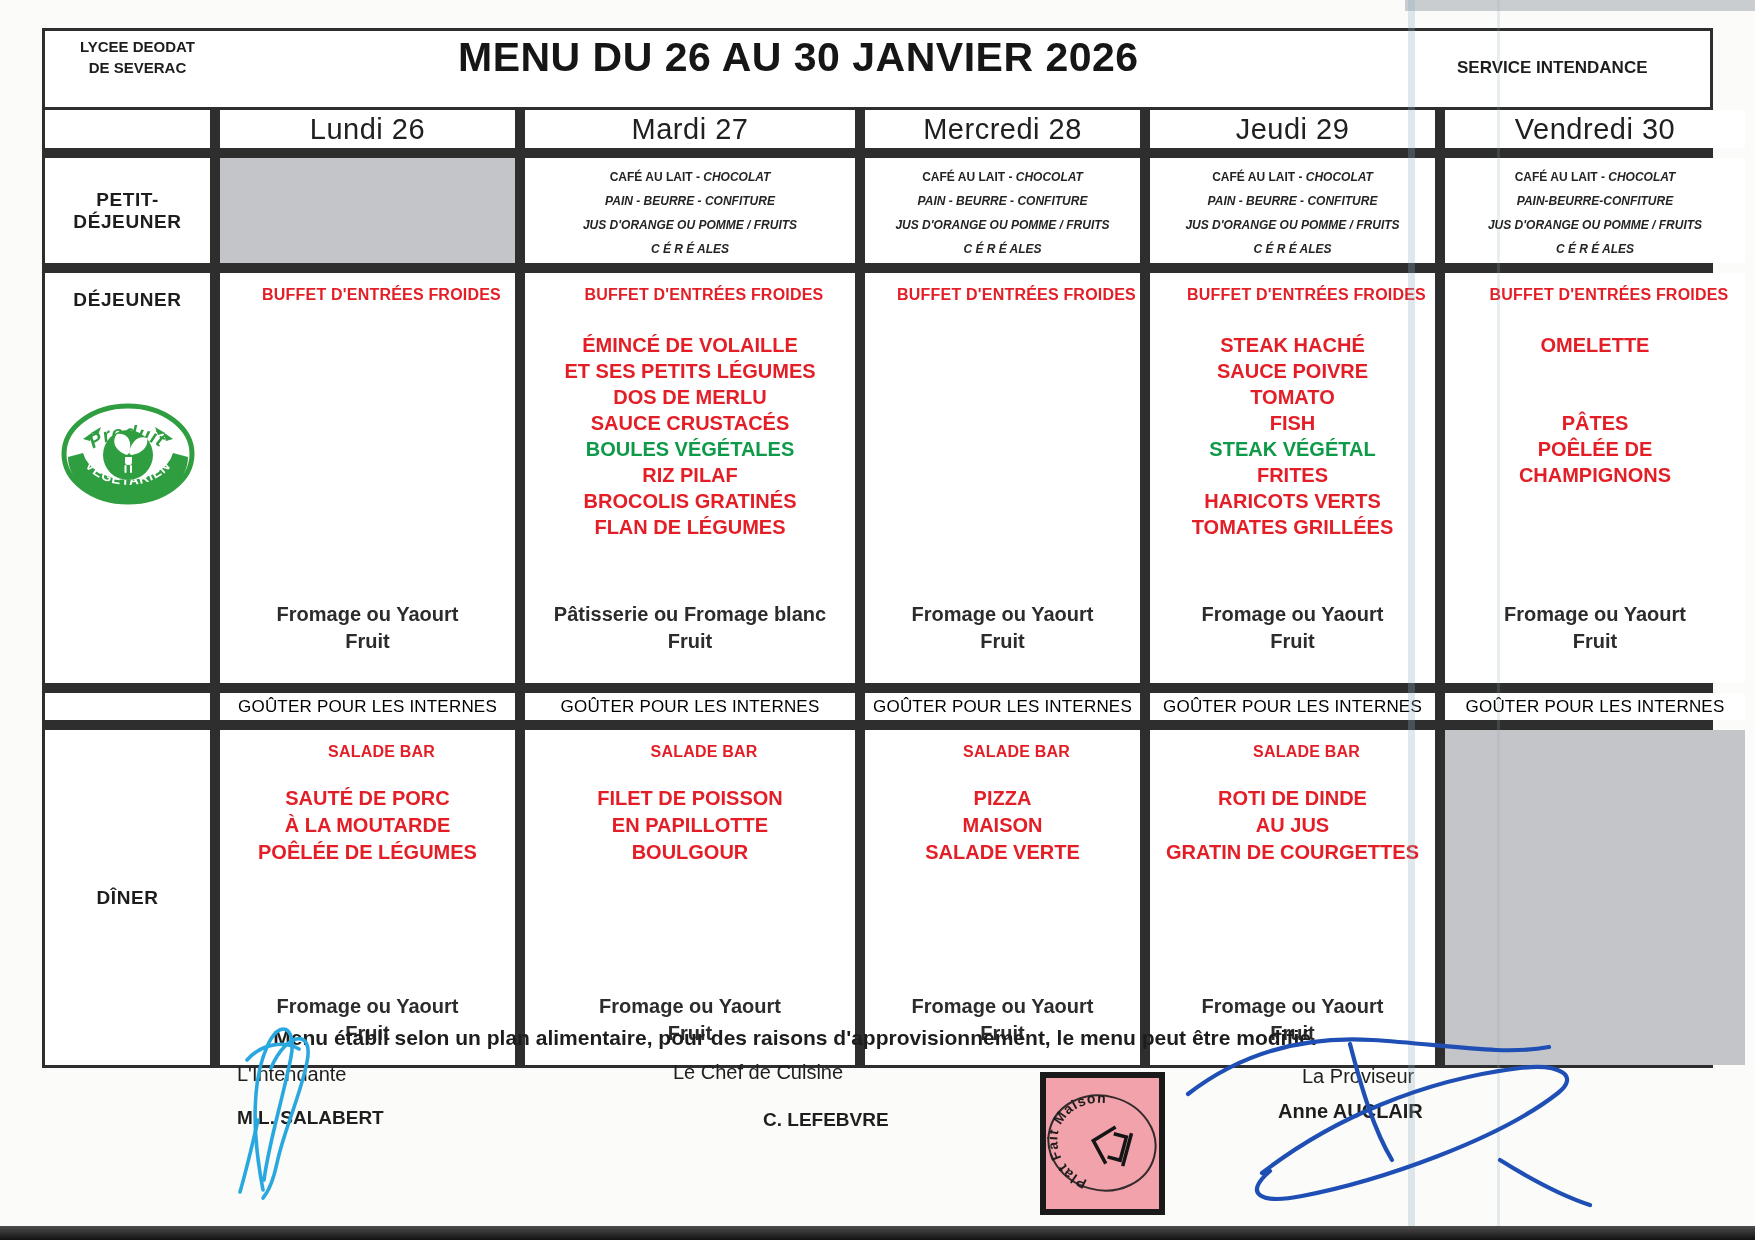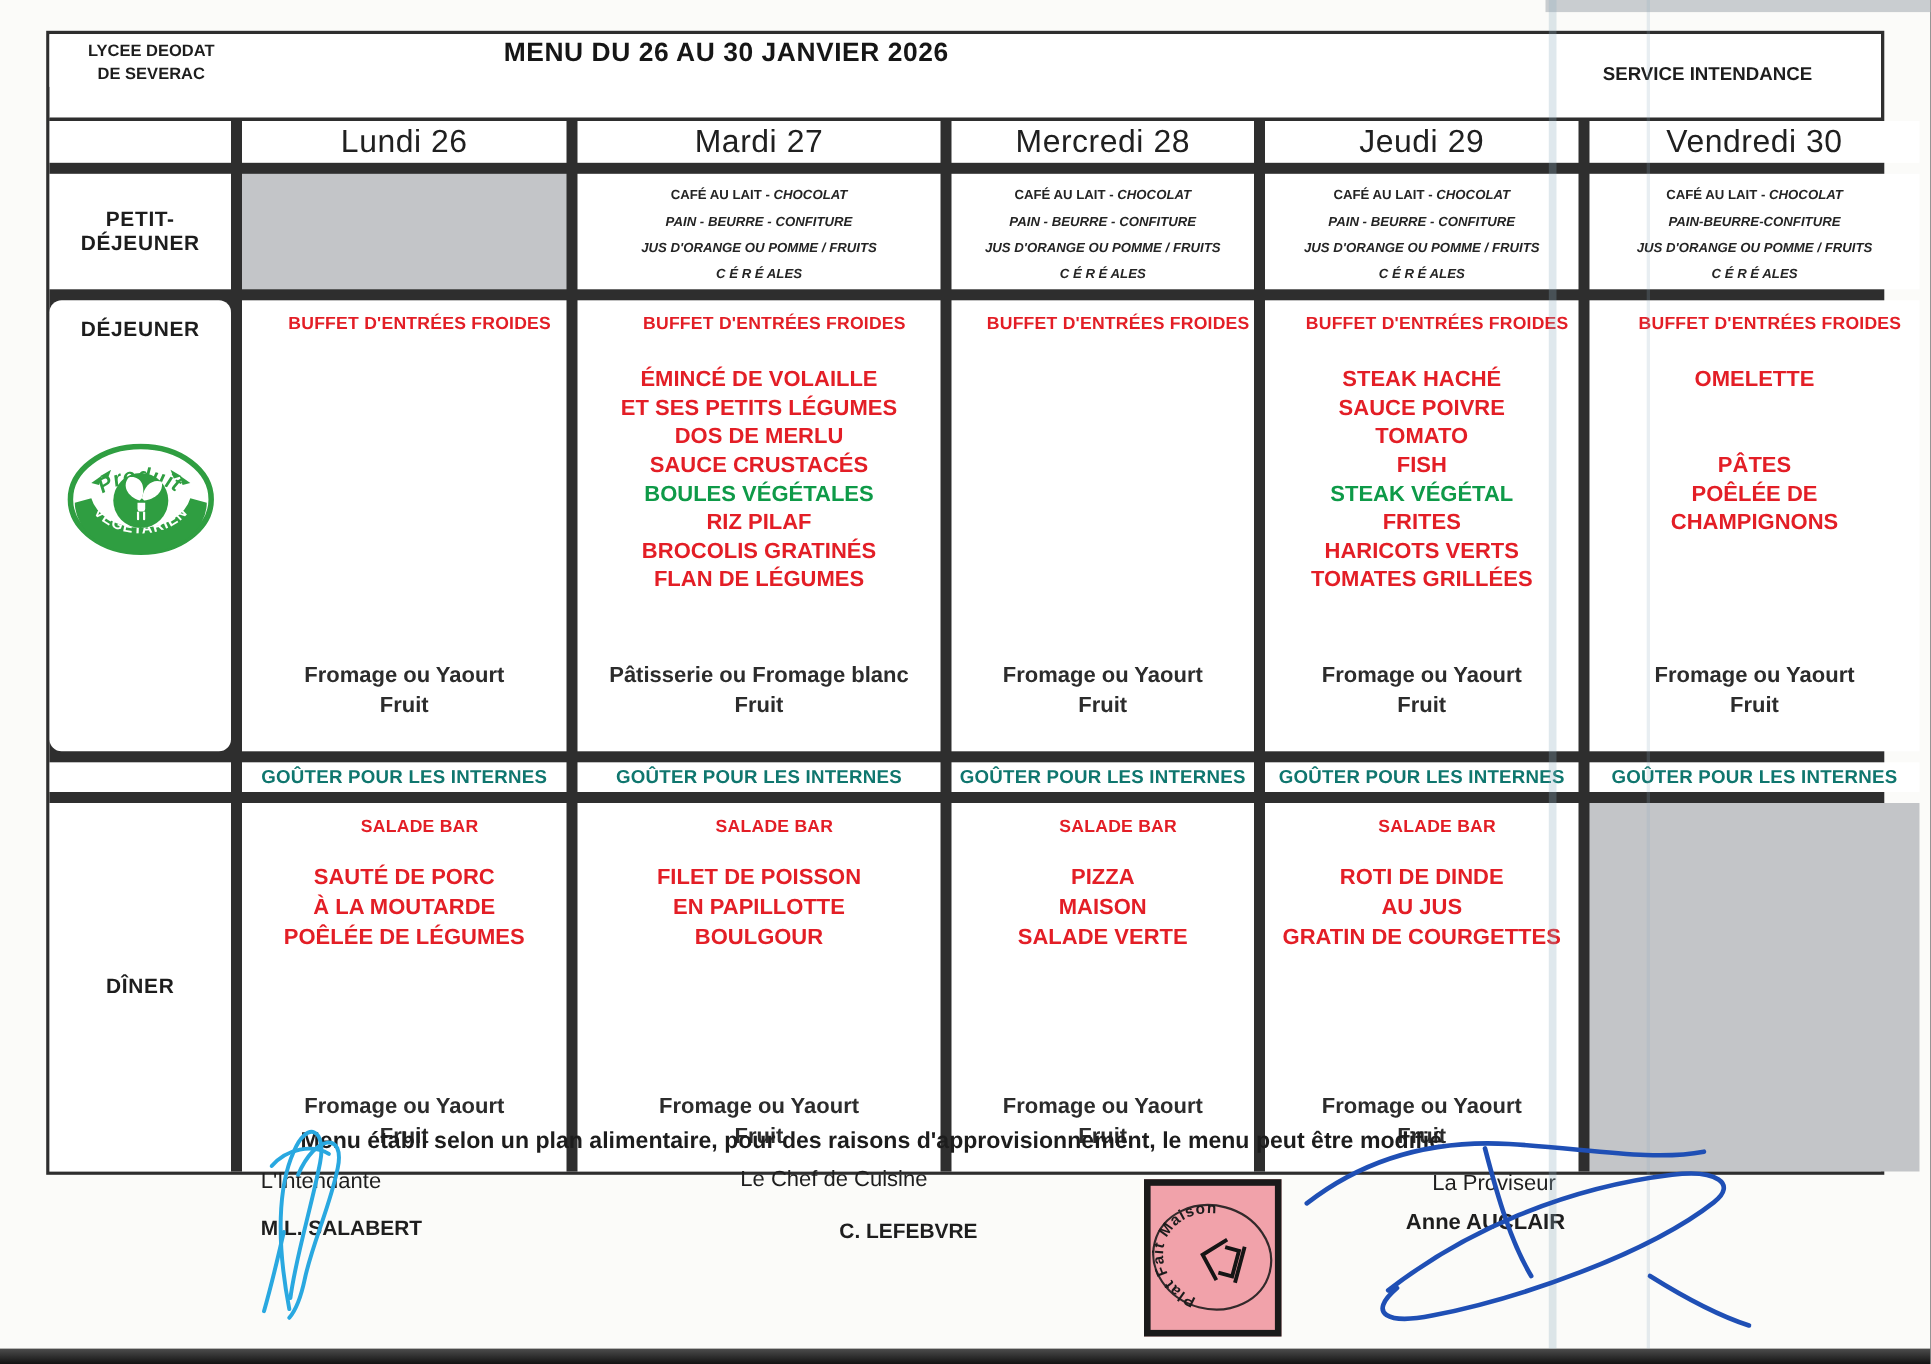--- a/index.html
+++ b/index.html
@@ -14,53 +14,53 @@
   .band-bottom{position:absolute;left:0;top:1226px;width:1755px;height:14px;
                background:linear-gradient(to bottom,#4d4d4d,#121212);}
   .streak1{position:absolute;left:1408px;top:0;width:7px;height:1226px;background:rgba(140,172,192,.28);z-index:5;pointer-events:none;}
   .streak2{position:absolute;left:1497px;top:0;width:3px;height:1226px;background:rgba(140,172,192,.20);z-index:5;pointer-events:none;}
 
   
   .doc-frame{position:absolute;left:42px;top:28px;width:1665px;border:3px solid var(--line);background:#fff;}
   .head-band{position:relative;height:48px;background:#fff;}
   .school{position:absolute;left:20px;top:5px;width:145px;text-align:center;
           font-size:15px;font-weight:bold;line-height:21px;color:#1d1d1d;}
-  .doc-title{position:absolute;left:413px;top:3px;font-size:24px;font-weight:bold;
+  .doc-title{position:absolute;left:413px;top:3px;font-size:41px;font-weight:bold;
              letter-spacing:.5px;color:#161616;}
   .service{position:absolute;left:1412px;top:27px;font-size:17px;font-weight:bold;color:#1d1d1d;}
 
   #menu-grid{display:grid;grid-template-columns:165px 295px 330px 275px 285px 300px;
              grid-template-rows:38px 105px 410px 27px 335px;gap:10px;background:var(--line);
              border-top:3px solid var(--line);margin-top:28px;}
   .cell{background:#fff;position:relative;overflow:hidden;}
   .gray{background:var(--gray);}
   .day-head{display:flex;align-items:center;justify-content:center;font-size:29px;
             font-weight:400;color:#202020;letter-spacing:.5px;}
 
   .label-cell{display:flex;align-items:center;justify-content:center;
               font-size:19px;font-weight:bold;color:#1d1d1d;letter-spacing:.6px;text-align:center;}
-  .lunch-label{flex-direction:column;justify-content:flex-start;padding-top:16px;border-radius:11px;}
+  .lunch-label{flex-direction:column;justify-content:flex-start;padding-top:16px;}
   .lunch-label .badge-wrap{margin-top:92px;}
 
   .bfast{text-align:center;padding-top:7px;font-size:12px;color:#242424;font-weight:bold;}
   .bfast .bl{line-height:24px;white-space:pre;}
   .it{font-style:italic;}
 
   .meal{display:flex;flex-direction:column;text-align:center;}
   .meal .mhead{margin-top:13px;font-size:16px;font-weight:bold;color:var(--red);letter-spacing:.2px;padding-left:28px;}
   .meal .dishes{margin-top:28px;}
   .meal .dishes div{font-size:20px;font-weight:bold;line-height:26px;white-space:pre;}
   .dinner .dishes{margin-top:24px;}
   .dinner .dishes div{line-height:27px;}
   .t-red{color:var(--red);} .t-green{color:var(--green);} .t-black{color:var(--ink);}
   .dessert{margin-top:auto;padding-bottom:28px;font-size:20px;font-weight:bold;
            color:#2c2c2c;line-height:27px;}
   .dinner .dessert{padding-bottom:18px;}
   .gouter-cell{display:flex;align-items:center;justify-content:center;
-               font-size:17px;font-weight:bold;color:#0f766e;letter-spacing:.2px;}
+               font-size:17px;font-weight:normal;color:#000000;letter-spacing:.2px;}
 
   
   .footer-note{position:absolute;top:1026px;left:0;width:1590px;text-align:center;
                font-size:21px;font-weight:bold;color:#1d1d1d;}
   .sig-role{position:absolute;font-size:20px;color:#1e1e1e;}
   .role-1{left:237px;top:1063px;}
   .role-2{left:673px;top:1061px;}
   .role-3{left:1302px;top:1065px;}
   .sig-name{position:absolute;font-size:19px;font-weight:bold;color:#1e1e1e;}
   .name-1{left:237px;top:1107px;}

